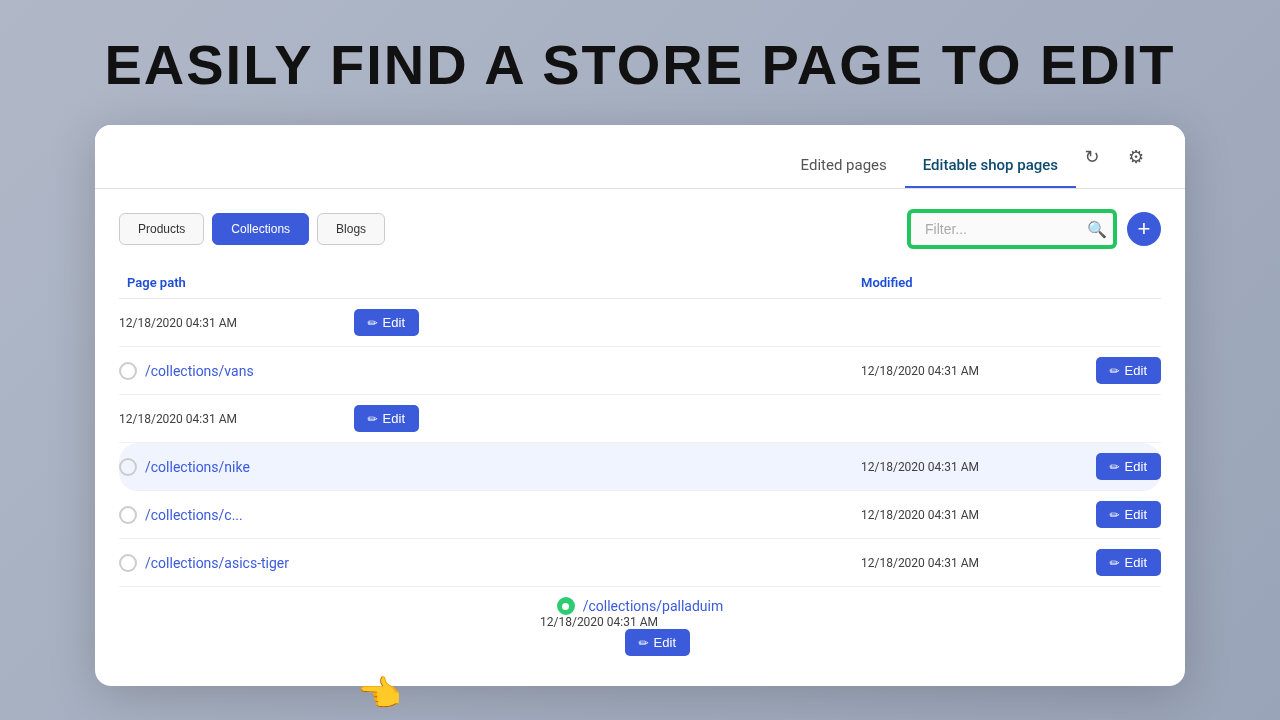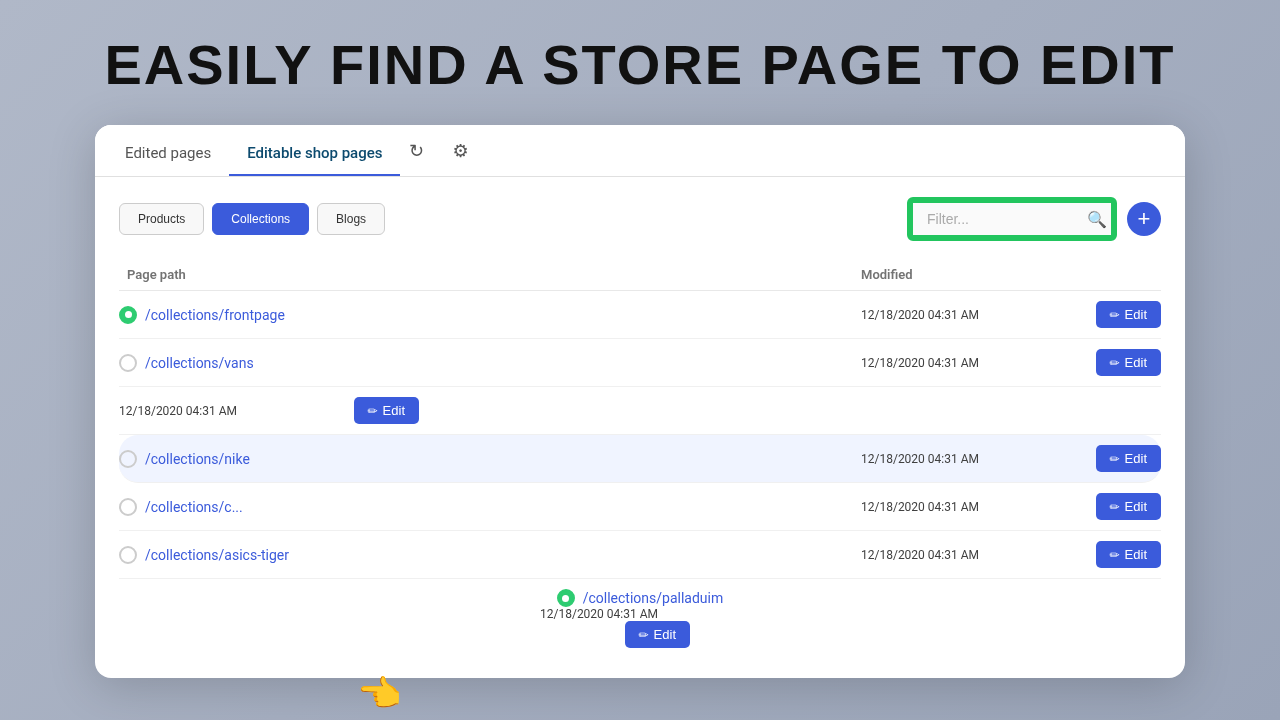--- a/index.html
+++ b/index.html
@@ -33,24 +33,24 @@
       box-shadow: 0 8px 48px rgba(0,0,0,0.18);
       overflow: hidden;
       flex-shrink: 0;
     }
 
     
     .tab-bar {
       display: flex;
       align-items: center;
       border-bottom: 1px solid #e0e0e0;
-      padding: 0 12px;
+      padding: 0 33px;
       background: #fff;
-      height: 52px;
-      justify-content: flex-start;
+      height: 64px;
+      justify-content: flex-end;
     }
     .tabs-left {
       display: flex;
       height: 100%;
       align-items: flex-end;
       gap: 0;
     }
     .tab {
       padding: 0 18px 12px;
       font-size: 15px;
@@ -117,21 +117,21 @@
       display: flex;
       align-items: center;
       gap: 10px;
     }
     .filter-input-wrap {
       position: relative;
       display: flex;
       align-items: center;
     }
     .filter-input {
-      border: 6px solid #22c55e;
+      border: 4px solid #22c55e;
       border-radius: 6px;
       padding: 8px 36px 8px 14px;
       font-size: 14px;
       color: #555;
       width: 210px;
       outline: none;
       background: #fafafa;
     }
     .filter-input::placeholder { color: #aaa; }
     .search-icon-inner {
@@ -155,21 +155,21 @@
       line-height: 1;
     }
 
     
     .table-header {
       display: flex;
       padding: 6px 0 8px;
       border-bottom: 1px solid #e8e8e8;
       font-size: 13px;
       font-weight: 600;
-      color: #737373;
+      color: #1d4ed8;
     }
     .col-path { flex: 1; padding-left: 8px; }
     .col-modified { width: 200px; }
     .col-action { width: 100px; }
 
     .table-row {
       display: flex;
       align-items: center;
       padding: 10px 0;
       border-bottom: 1px solid #f0f0f0;
@@ -285,24 +285,20 @@
       </div>
 
       <div class="table-header">
         <div class="col-path">Page path</div>
         <div class="col-modified">Modified</div>
         <div class="col-action"></div>
       </div>
 
       <div id="table-body">
           <div class="table-row">
-      <div class="row-path">
-        <div class="radio-circle active"></div>
-        <span>/collections/frontpage</span>
-      </div>
       <div class="row-modified">12/18/2020 04:31 AM</div>
       <div class="row-action">
         <button class="edit-btn">
           <span style="font-size:12px;">✏</span>
           Edit
         </button>
       </div>
     </div>
           <div class="table-row">
       <div class="row-path">

